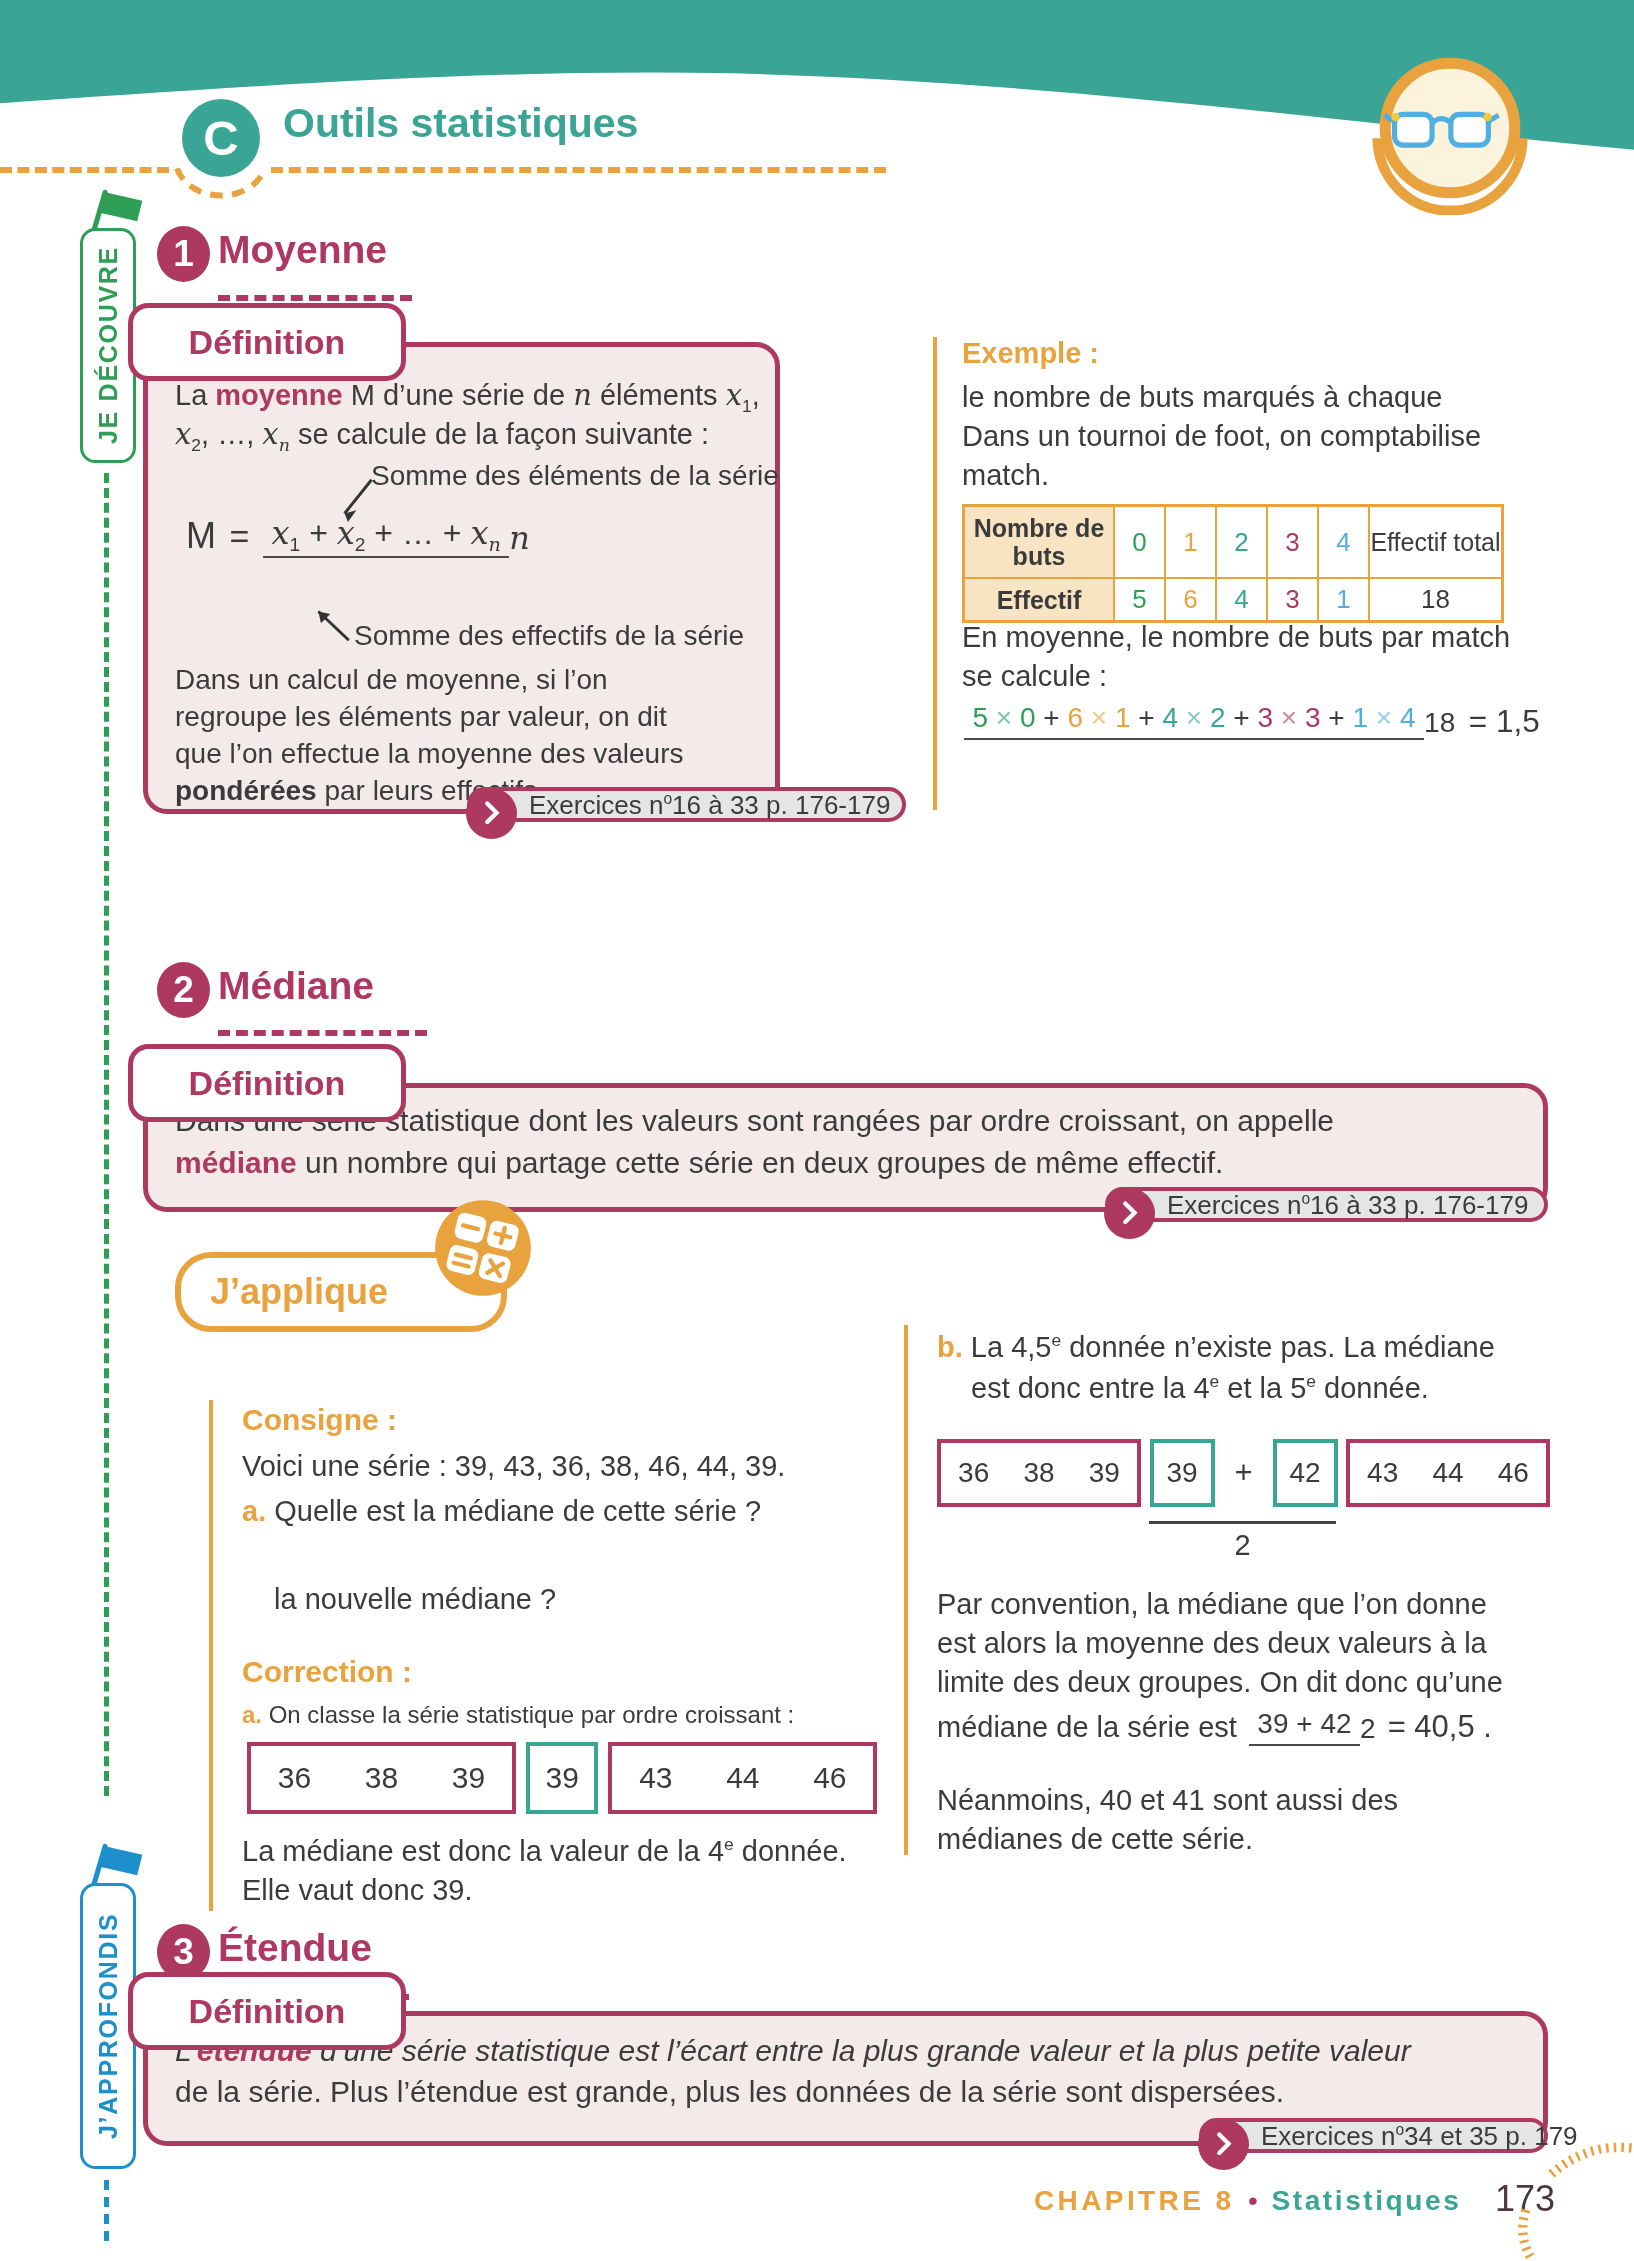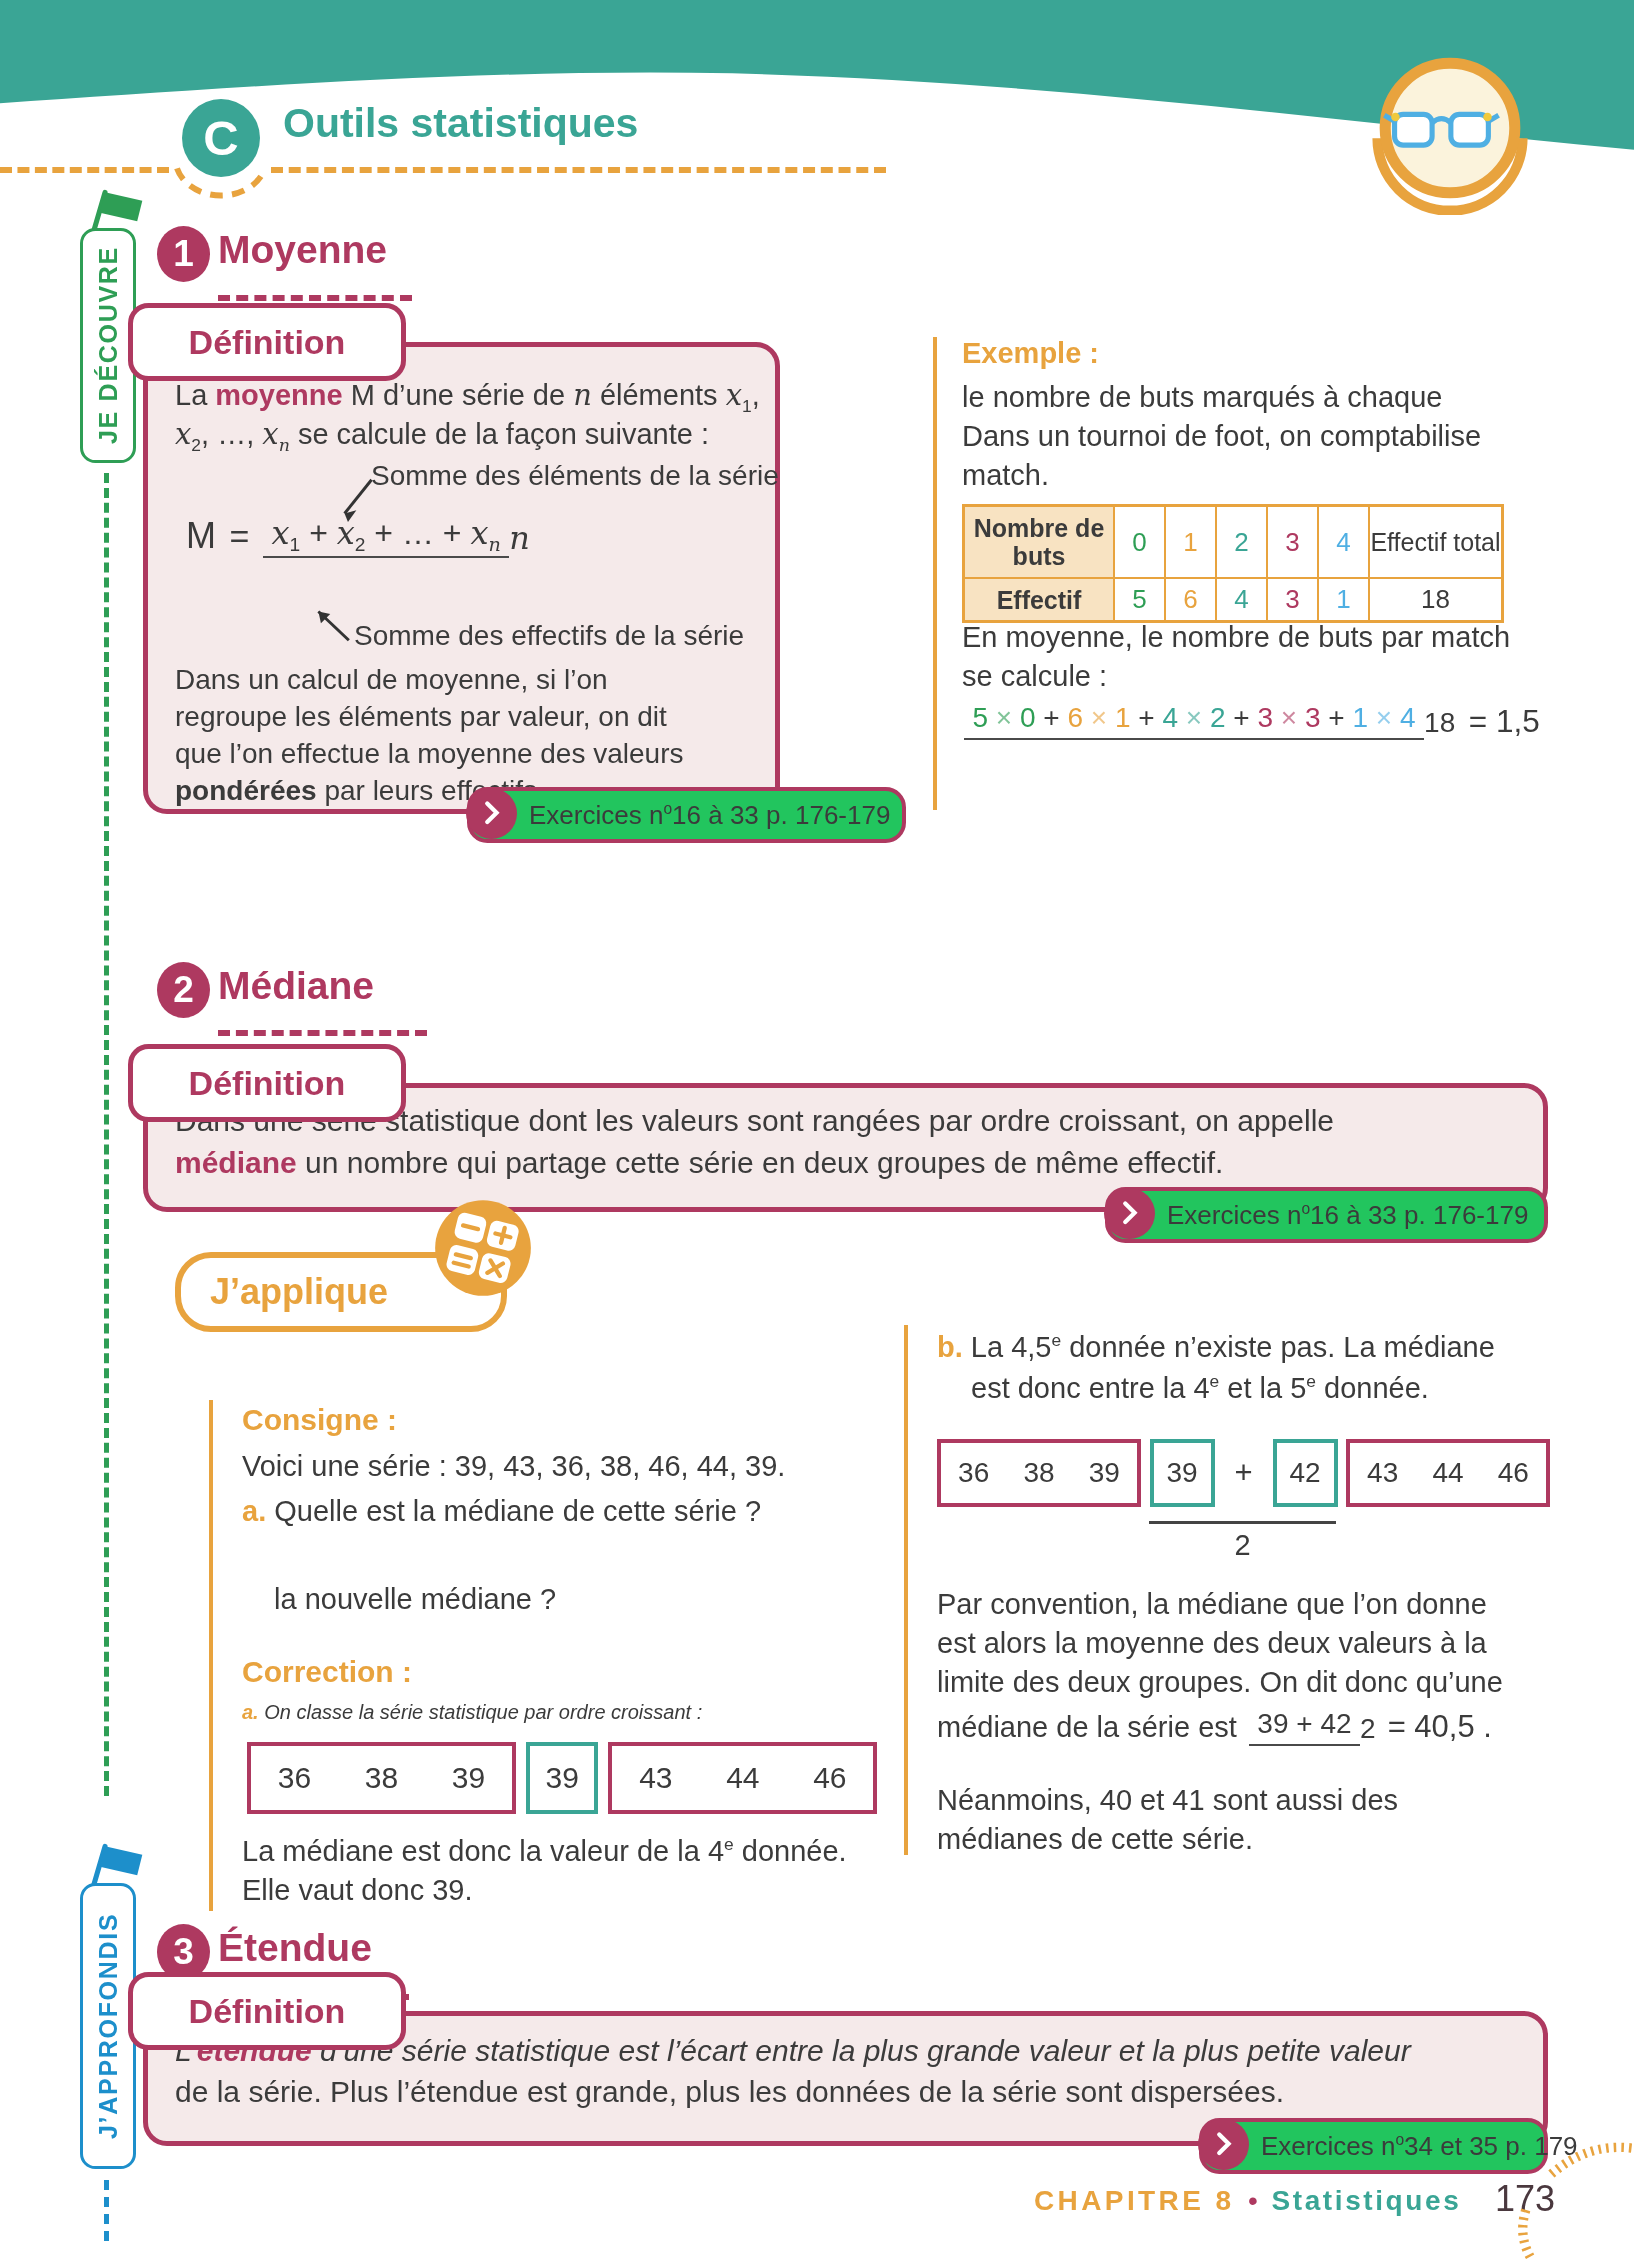--- a/index.html
+++ b/index.html
@@ -16,21 +16,21 @@
   .c-crimson{color:#AE3960;} .c-sky{color:#4FAFE3;}
   .x{opacity:0.6;}
   .secnum{position:absolute;width:53px;height:56px;border-radius:50%;background:#AE3960;color:#fff;
           font-weight:bold;font-size:37px;display:flex;align-items:center;justify-content:center;z-index:2;}
   .sectitle{position:absolute;font-weight:bold;font-size:39px;color:#AE3960;z-index:2;white-space:nowrap;}
   .secdash{position:absolute;border-top:6px dashed #AE3960;}
   .defbox{position:absolute;background:#F5EAEA;border:5.1px solid #AE3960;border-radius:24px;box-sizing:border-box;z-index:1;}
   .deflabel{position:absolute;background:#fff;border:5.1px solid #AE3960;border-radius:20.4px;display:flex;
             align-items:center;justify-content:center;font-weight:bold;color:#AE3960;font-size:34px;
             box-sizing:border-box;z-index:3;}
-  .exbadge{position:absolute;background:#22c55e;border:4.3px solid #AE3960;border-radius:20.4px;height:56px;
+  .exbadge{position:absolute;background:#e5e5e5;border:4.3px solid #AE3960;border-radius:20.4px;height:35px;
            box-sizing:border-box;z-index:4;}
   .exbadge .chev{position:absolute;left:-5.1px;top:-3.4px;width:51px;height:51px;border-radius:50%;
                  background:#AE3960;display:flex;align-items:center;justify-content:center;}
   .exbadge .txt{position:absolute;left:58px;top:50%;transform:translateY(-50%);font-size:26px;
                 color:#3B3B3B;white-space:nowrap;}
   .vpill{position:absolute;border-radius:15.3px;display:flex;align-items:center;justify-content:center;
          writing-mode:vertical-rl;transform:rotate(180deg);font-weight:bold;letter-spacing:1.7px;
          font-size:25px;box-sizing:border-box;background:#fff;z-index:2;}
   .grp{border:4.3px solid #AE3960;display:flex;align-items:center;justify-content:space-around;
        font-size:30px;color:#3B3B3B;box-sizing:border-box;background:#fff;}
@@ -236,21 +236,21 @@
       </g>
     </g>
   </svg>
 
   <div class="vline-o" style="left:209px;top:1400px;height:511px;"></div>
   <div class="abs olabel" style="left:242px;top:1403px;">Consigne :</div>
   <div class="abs line34" style="left:242px;top:1447px;">Voici une série : 39, 43, 36, 38, 46, 44, 39.</div>
   <div class="abs line34" style="left:242px;top:1492px;"><span class="ob">a.</span><span> Quelle est la médiane de cette série ?</span></div>
   <div class="abs line34" style="left:274px;top:1580px;">la nouvelle médiane ?</div>
   <div class="abs olabel" style="left:242px;top:1655px;">Correction :</div>
-  <div class="abs" style="left:242px;top:1701px;font-size:20px;white-space:nowrap;font-style:italic;"><span class="ob">a.</span><span> On classe la série statistique par ordre croissant :</span></div>
+  <div class="abs" style="left:242px;top:1701px;font-size:24px;white-space:nowrap;"><span class="ob">a.</span><span> On classe la série statistique par ordre croissant :</span></div>
 
   <div class="abs" style="left:247px;top:1742px;display:flex;gap:10.2px;height:72px;">
     <div class="grp" style="width:269px;">
       <span>36</span>
       <span>38</span>
       <span>39</span>
     </div>
     <div class="mid" style="width:72px;">39</div>
     <div class="grp" style="width:269px;">
       <span>43</span>

